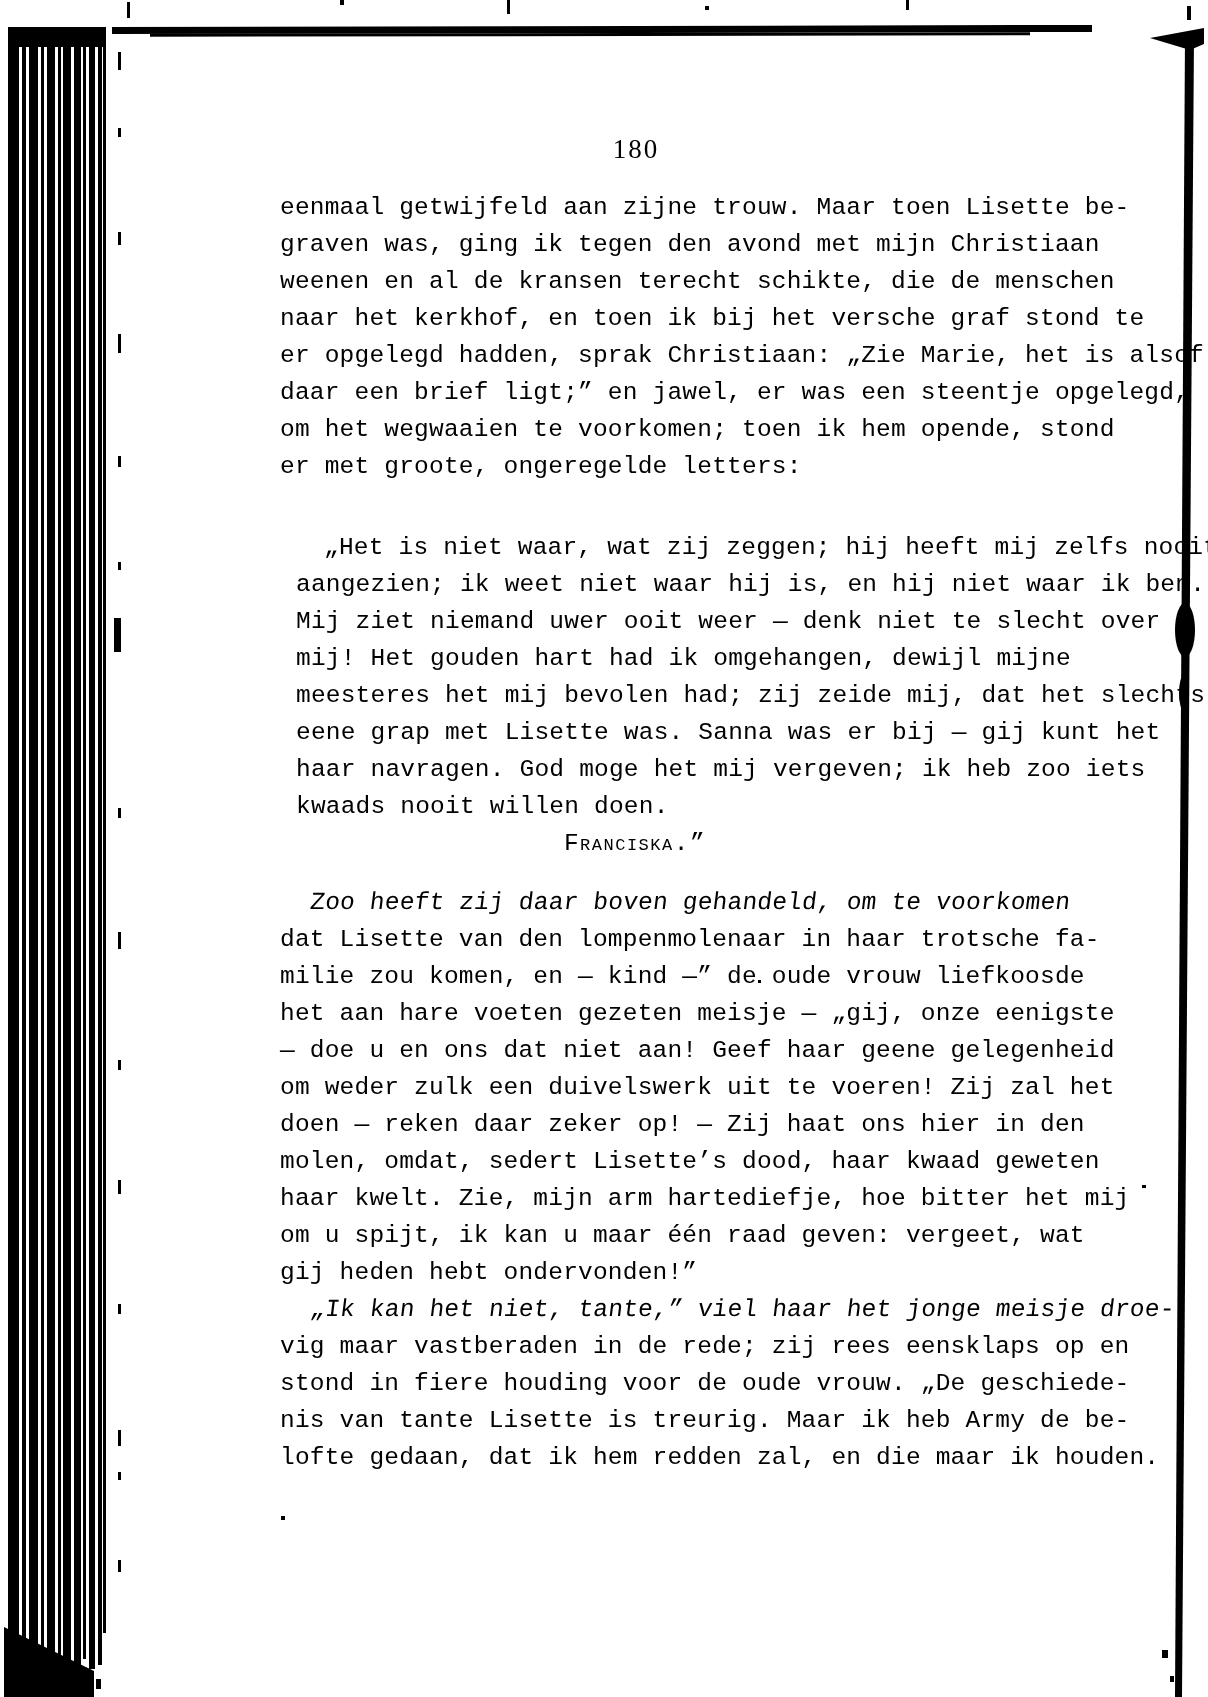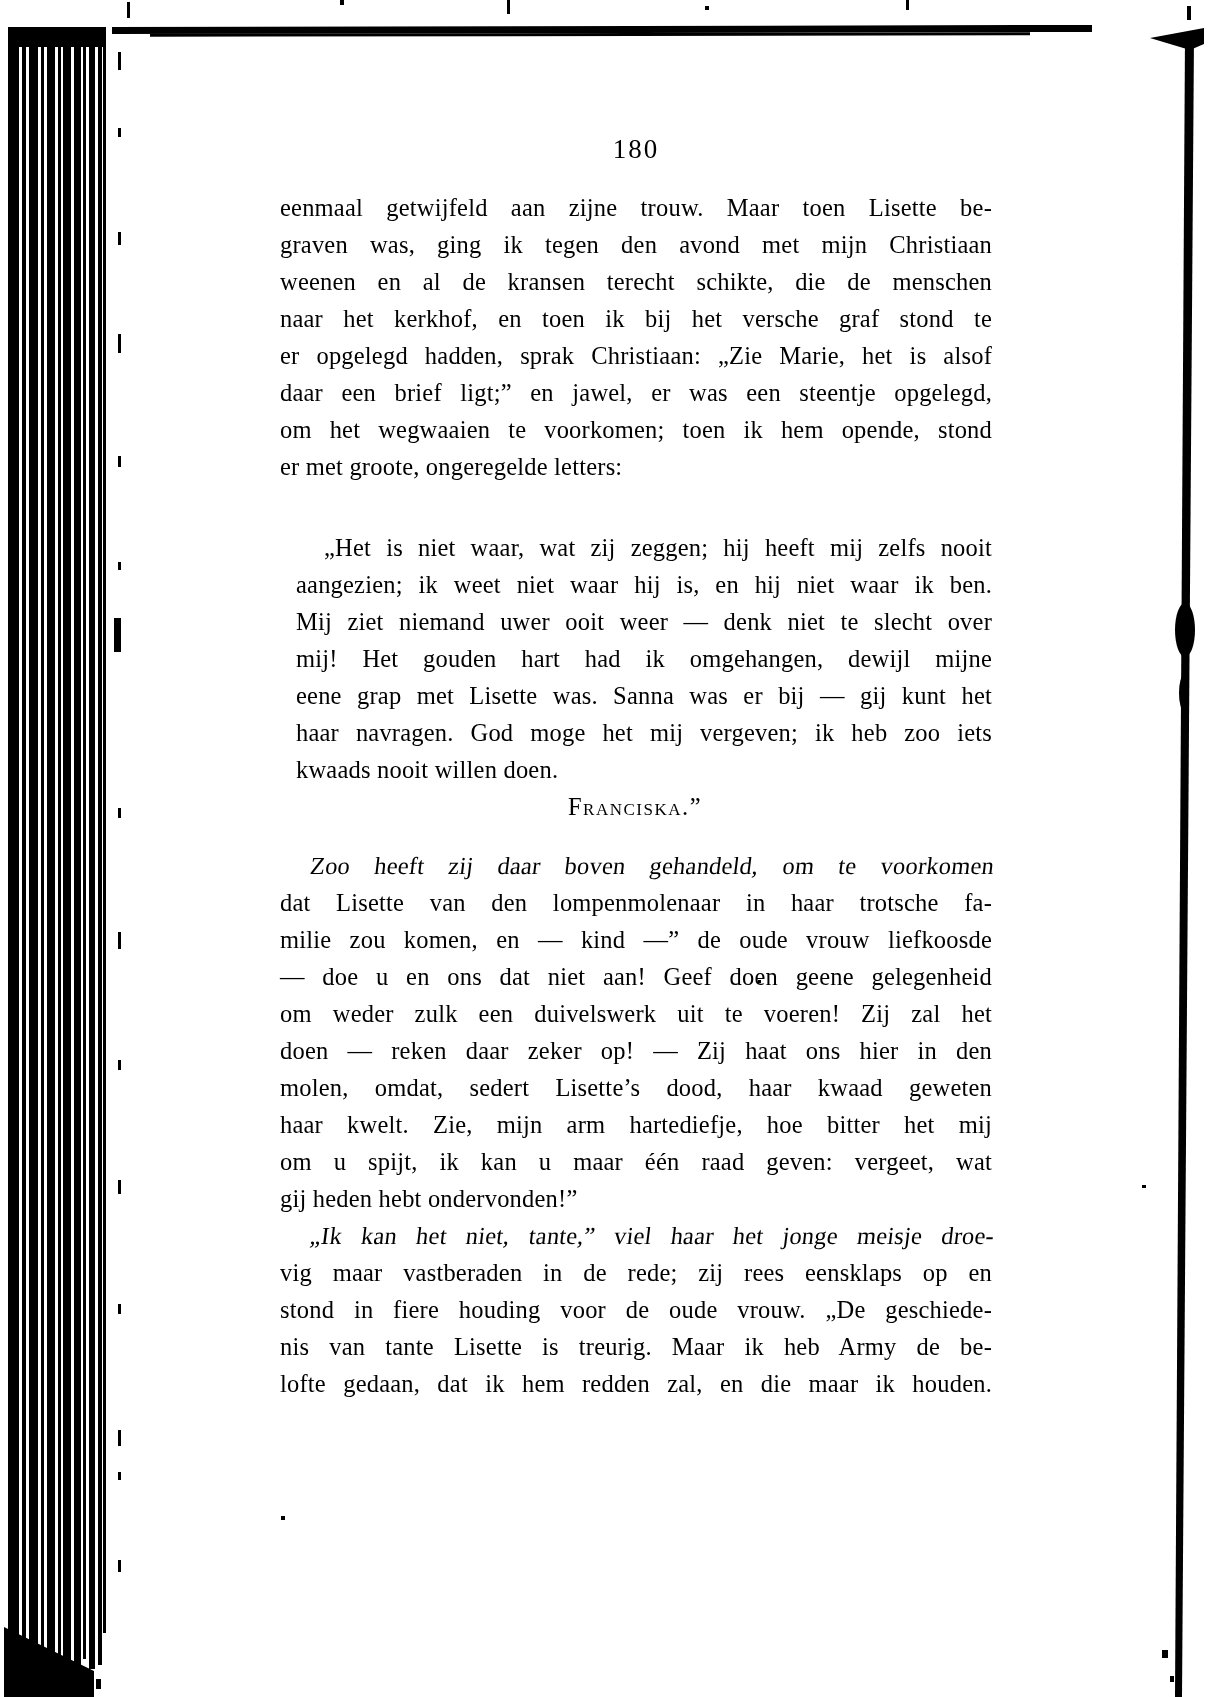--- a/index.html
+++ b/index.html
@@ -29,21 +29,21 @@
   .fold-dash { position: absolute; left: 118px; width: 3px; background: #000; }
   .speck { position: absolute; background: #000; }
   .right-edge { position: absolute; left: 1148px; top: 28px; }
 
   .page-number {
     position: absolute; left: 280px; top: 134px; width: 712px;
     text-align: center; font-size: 27px; letter-spacing: 2px;
   }
   .text-block {
     position: absolute; left: 280px; top: 189px; width: 712px;
-    font-size: 24.5px; line-height: 37px; letter-spacing: 0.2px;
+    font-size: 24.5px; line-height: 37px; letter-spacing: 0.2px; font-family: Liberation Mono, monospace;
   }
   .para .line { text-align: justify; text-align-last: justify; white-space: nowrap; }
   .para .line.last { text-align: center; text-align-last: left; }
   .para.justify-last .line.last { text-align: justify; text-align-last: justify; }
   .para.indent .line.first { text-indent: 28px; }
   .para.slant .line.first { transform: skewX(-7deg); transform-origin: 0 100%; }
   .para.gap-letter { margin-top: 44px; margin-left: 16px; }
   .para.gap-after-sig { margin-top: 22px; }
   .signature {
     text-align: center; font-variant: small-caps;
@@ -127,30 +127,32 @@
         <div class="line">er opgelegd hadden, sprak Christiaan: „Zie Marie, het is alsof</div>
         <div class="line">daar een brief ligt;” en jawel, er was een steentje opgelegd,</div>
         <div class="line">om het wegwaaien te voorkomen; toen ik hem opende, stond</div>
         <div class="line last">er met groote, ongeregelde letters:</div>
       </div>
     <div class="para gap-letter indent">
         <div class="line first">„Het is niet waar, wat zij zeggen; hij heeft mij zelfs nooit</div>
         <div class="line">aangezien; ik weet niet waar hij is, en hij niet waar ik ben.</div>
         <div class="line">Mij ziet niemand uwer ooit weer — denk niet te slecht over</div>
         <div class="line">mij! Het gouden hart had ik omgehangen, dewijl mijne</div>
+        <div class="line">meesteres het mij bevolen had; zij zeide mij, dat het slechts</div>
         <div class="line">eene grap met Lisette was. Sanna was er bij — gij kunt het</div>
         <div class="line">haar navragen. God moge het mij vergeven; ik heb zoo iets</div>
         <div class="line last">kwaads nooit willen doen.</div>
       </div>
     <div class="signature">Franciska.”</div>
     <div class="para gap-after-sig indent slant">
         <div class="line first">Zoo heeft zij daar boven gehandeld, om te voorkomen</div>
         <div class="line">dat Lisette van den lompenmolenaar in haar trotsche fa-</div>
         <div class="line">milie zou komen, en — kind —” de oude vrouw liefkoosde</div>
-        <div class="line">— doe u en ons dat niet aan! Geef doen geene gelegenheid</div>
+        <div class="line">het aan hare voeten gezeten meisje — „gij, onze eenigste</div>
+        <div class="line">— doe u en ons dat niet aan! Geef haar geene gelegenheid</div>
         <div class="line">om weder zulk een duivelswerk uit te voeren! Zij zal het</div>
         <div class="line">doen — reken daar zeker op! — Zij haat ons hier in den</div>
         <div class="line">molen, omdat, sedert Lisette’s dood, haar kwaad geweten</div>
         <div class="line">haar kwelt. Zie, mijn arm hartediefje, hoe bitter het mij</div>
         <div class="line">om u spijt, ik kan u maar één raad geven: vergeet, wat</div>
         <div class="line last">gij heden hebt ondervonden!”</div>
       </div>
     <div class="para indent slant justify-last">
         <div class="line first">„Ik kan het niet, tante,” viel haar het jonge meisje droe-</div>
         <div class="line">vig maar vastberaden in de rede; zij rees eensklaps op en</div>

